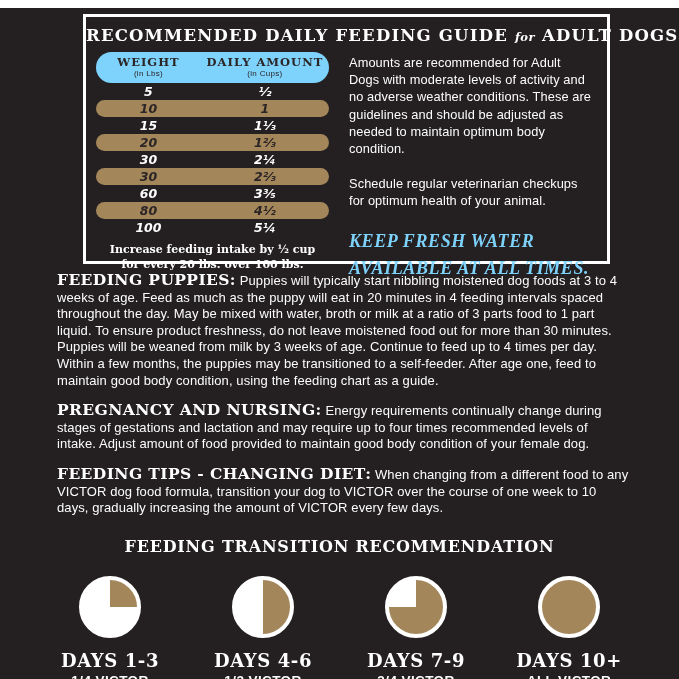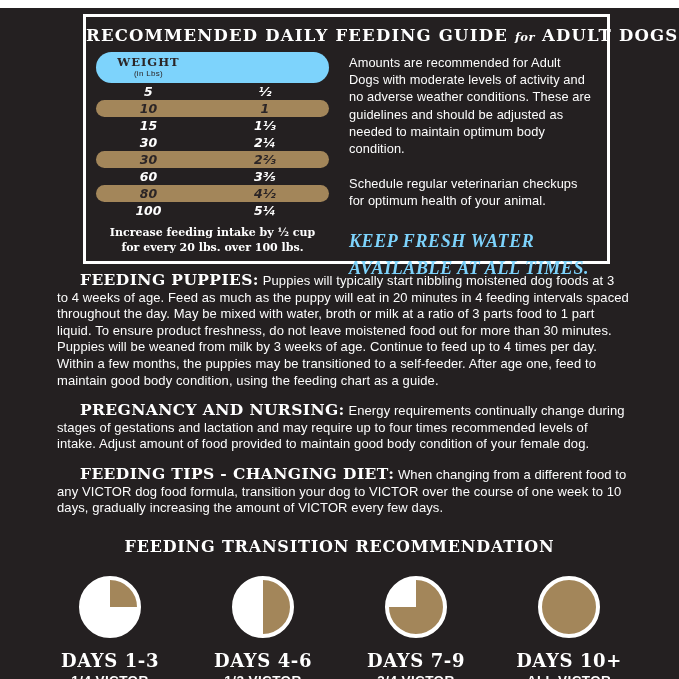--- a/index.html
+++ b/index.html
@@ -59,21 +59,21 @@
   .rc-water{
     font-family:Liberation Serif, serif;font-weight:bold;font-style:italic;
     font-size:18px;line-height:1.5;letter-spacing:0.6px;margin:0;color:#7dd3fc;
   }
 
   
   .sections{position:absolute;left:57px;top:272px;width:572px;}
   .section{margin:0 0 13px 0;color:#fdfdfd;font-size:13px;line-height:16.6px;letter-spacing:0.1px;}
   .section-heading{
     font-family:"DejaVu Serif",serif;font-weight:bold;font-size:15.5px;
-    letter-spacing:0.4px;color:#ffffff;margin-left:23px;
+    letter-spacing:0.4px;color:#ffffff;
   }
 
   
   .transition{position:absolute;left:0;top:537px;width:679px;text-align:center;}
   .transition-heading{
     font-family:"DejaVu Serif",serif;font-weight:bold;font-size:16px;
     letter-spacing:0.8px;color:#ffffff;
   }
   .steps{
     display:flex;justify-content:center;gap:47px;margin-top:20px;
@@ -105,33 +105,41 @@
   </div>
 
   <div class="guide-content">
 
     <div class="feed-table">
       <div class="table-header">
         <div class="th-cell">
           <div class="th-label">WEIGHT</div>
           <div class="th-sub">(in Lbs)</div>
         </div>
+        <div class="th-cell amount">
+          <div class="th-label">DAILY AMOUNT</div>
+          <div class="th-sub">(in Cups)</div>
+        </div>
       </div>
       <div id="table-rows">
           <div class="t-row dark">
             <div class="t-cell">5</div>
             <div class="t-cell amount">½</div>
           </div>
           <div class="t-row tan">
             <div class="t-cell">10</div>
             <div class="t-cell amount">1</div>
           </div>
           <div class="t-row dark">
             <div class="t-cell">15</div>
             <div class="t-cell amount">1⅓</div>
+          </div>
+          <div class="t-row tan">
+            <div class="t-cell">20</div>
+            <div class="t-cell amount">1⅔</div>
           </div>
           <div class="t-row dark">
             <div class="t-cell">30</div>
             <div class="t-cell amount">2¼</div>
           </div>
           <div class="t-row tan">
             <div class="t-cell">30</div>
             <div class="t-cell amount">2⅔</div>
           </div>
           <div class="t-row dark">

